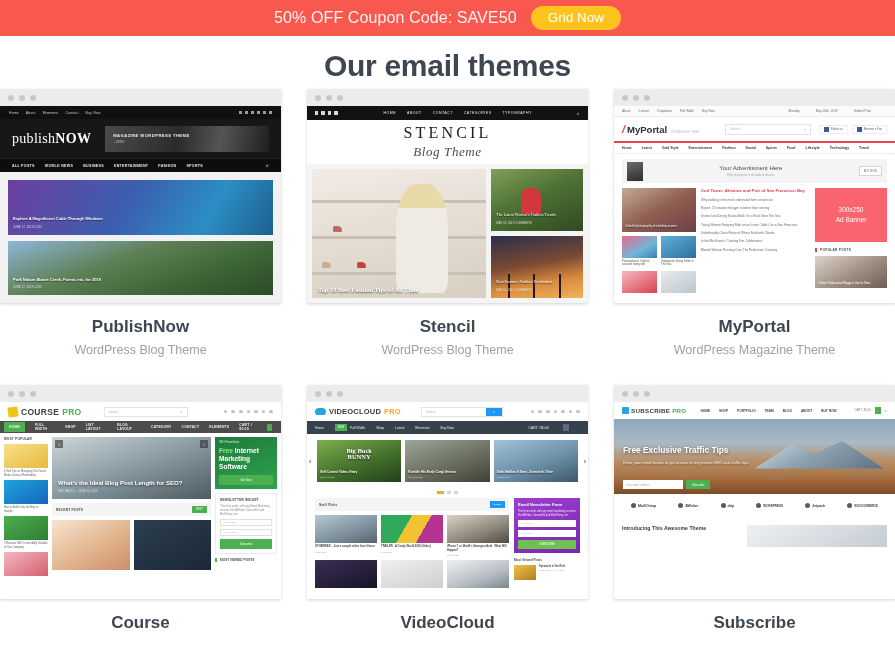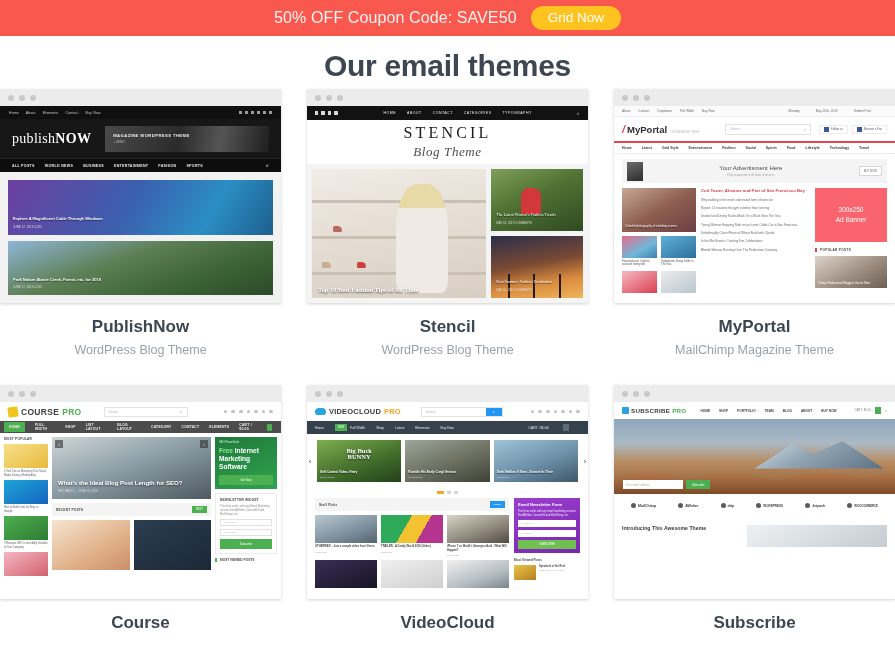--- a/index.html
+++ b/index.html
@@ -556,21 +556,21 @@
               <div class="hd">POPULAR POSTS</div>
               <div class="it">
                 <div class="cap">5 Steps Professional Bloggers Use for More</div>
               </div>
             </div>
           </div>
         </div>
       </div>
     </div>
     <div class="card-title">MyPortal</div>
-    <div class="card-sub">MailChimp Magazine Theme</div>
+    <div class="card-sub">WordPress Magazine Theme</div>
   </div>
 </div>
 
 <div class="grid row2">
 
   <div class="card">
     <div class="browser">
       <div class="chrome">
         <span class="dot"></span>
         <span class="dot"></span>
@@ -821,20 +821,24 @@
           </div>
           <div class="sb-right">
             <span class="ct">CART / $0.00</span>
             <span class="bag"></span>
             <span class="search-icon">⌕</span>
           </div>
         </div>
         <div class="sb-hero">
           <span class="mtn"></span>
           <span class="rock"></span>
+          <div class="cap">
+            <div class="h">Free Exclusive Traffic Tips</div>
+            <div class="p">Enter your email below to get access to my proven SEO and traffic tips.</div>
+          </div>
           <div class="sb-form">
             <span class="in">Your email address</span>
             <span class="go">Subscribe</span>
           </div>
         </div>
         <div class="sb-logos">
           <span class="lg">
               <i class="m"></i>
               <span class="t">MailChimp</span>
             </span>

